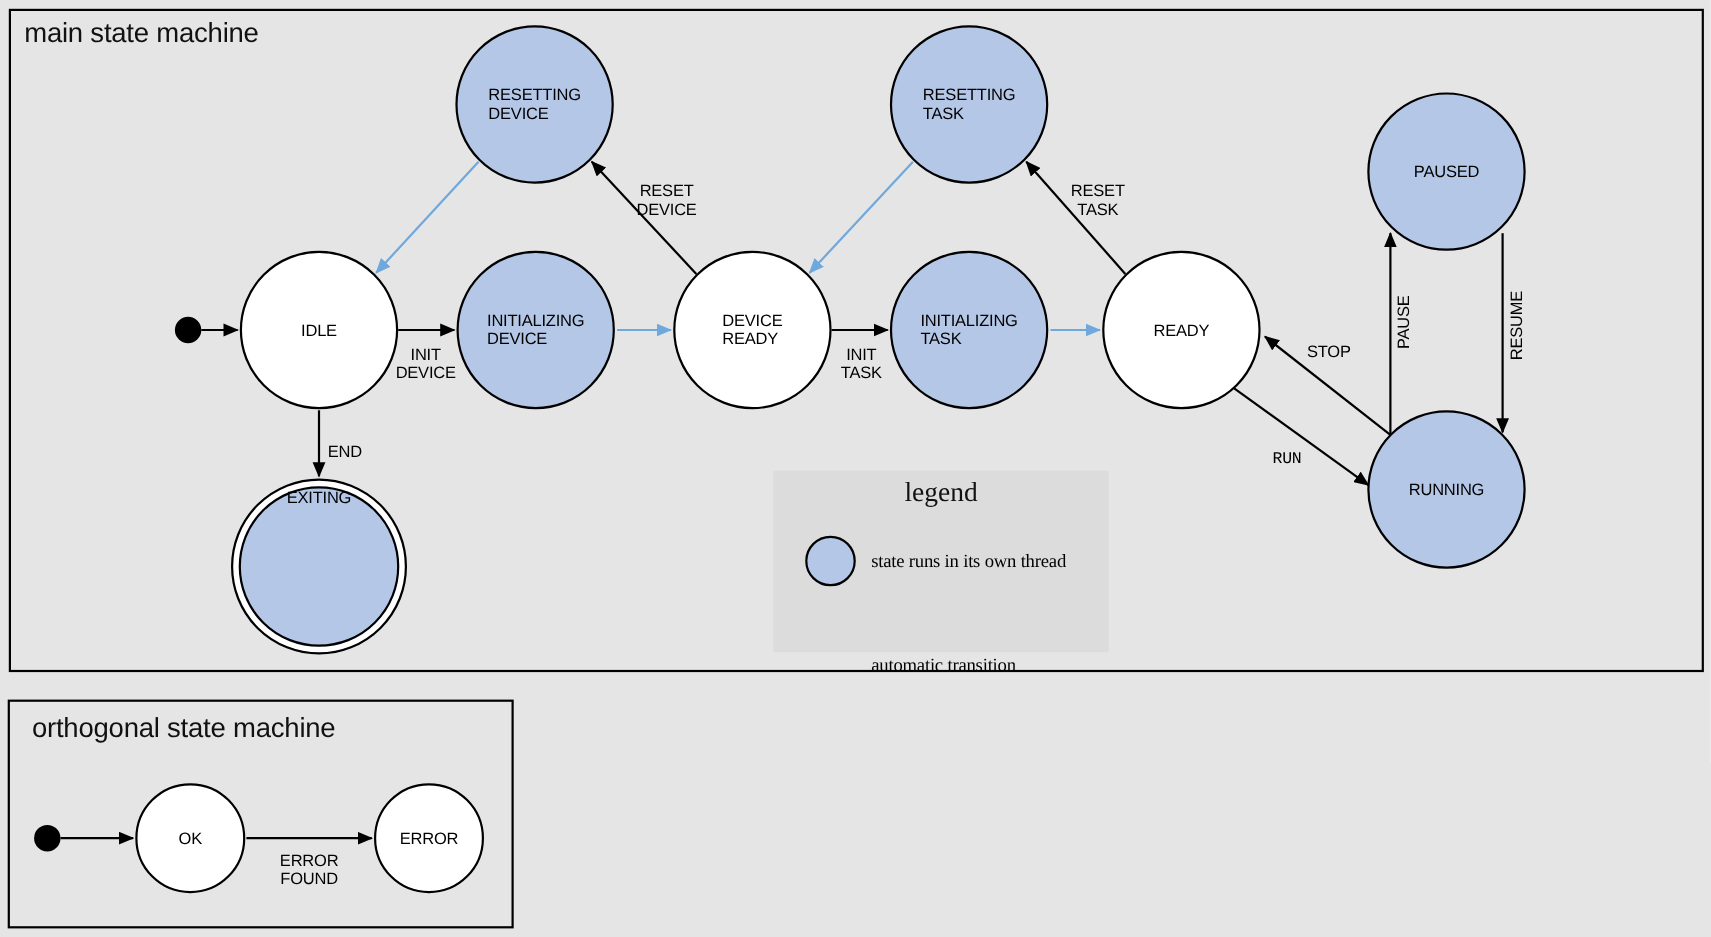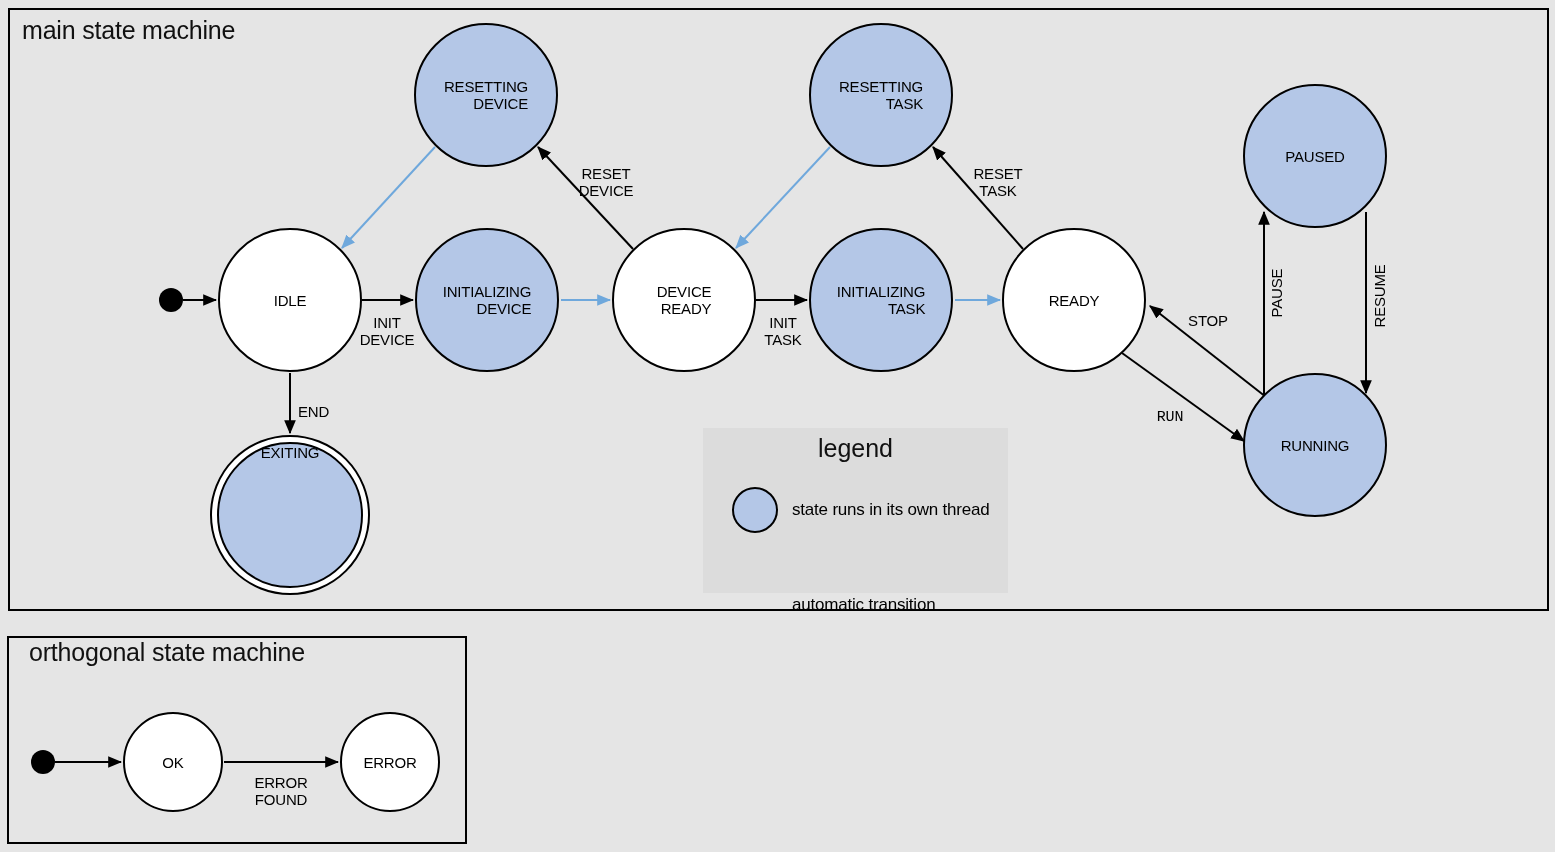--- a/index.html
+++ b/index.html
@@ -10,48 +10,48 @@
   }
   *{box-sizing:border-box;margin:0;padding:0;}
   body{background:#ffffff;font-family:"Liberation Sans",sans-serif;color:#000;}
   .canvas{position:relative;width:1555px;height:852px;background:#e5e5e5;overflow:hidden;}
   .frame{position:absolute;border:2px solid var(--line);background:transparent;}
   .frame-title{position:absolute;font-size:25px;letter-spacing:-0.2px;color:#111;white-space:nowrap;}
   svg.edges{position:absolute;left:0;top:0;pointer-events:none;}
   .edge{stroke:var(--line);stroke-width:2;fill:none;}
   .edge.auto{stroke:var(--auto-arrow);}
   .state{position:absolute;border:2px solid var(--line);border-radius:50%;background:#fff;
-         display:flex;align-items:center;justify-content:center;text-align:right;
+         display:flex;align-items:center;justify-content:center;text-align:left;
          font-size:15px;line-height:17px;letter-spacing:-0.2px;white-space:pre-line;}
   .state.threaded{background:var(--state-fill);}
   .final-outer{position:absolute;border:2px solid var(--line);border-radius:50%;background:#fff;}
   .final-inner{position:absolute;left:5px;top:5px;width:146px;height:146px;border:2px solid var(--line);
                border-radius:50%;background:var(--state-fill);display:flex;align-items:flex-start;justify-content:center;
                font-size:15px;letter-spacing:-0.2px;}
   .dot{position:absolute;width:24px;height:24px;border-radius:50%;background:var(--line);}
   .tlabel{position:absolute;font-size:15px;line-height:17px;letter-spacing:-0.2px;text-align:center;
           white-space:pre-line;transform:translate(-50%,-50%);}
   .tlabel.rot{transform:translate(-50%,-50%) rotate(-90deg);white-space:nowrap;}
   .tlabel.left-align{text-align:left;transform:translate(0,-50%);}
-  .legend{position:absolute;left:703px;top:428px;width:305px;height:165px;background:var(--legend-bg);}
+  .legend{position:absolute;left:703px;top:428px;width:305px;height:165px;background:var(--legend-bg);font-family:Liberation Serif, serif;}
   .legend-title{position:absolute;left:0;top:6px;width:100%;text-align:center;font-size:25px;color:#111;}
   .legend-circle{position:absolute;left:29px;top:59px;width:46px;height:46px;border:2px solid var(--line);
                  border-radius:50%;background:var(--state-fill);}
   .legend-text{position:absolute;left:89px;font-size:17px;letter-spacing:-0.2px;transform:translateY(-50%);white-space:nowrap;}
 </style>
 </head>
 <body>
 
 <div class="canvas">
 
   <div class="frame" style="left:8px;top:8px;width:1541px;height:603px;">
     <div class="frame-title" style="left:12px;top:6px;">main state machine</div>
   </div>
   <div class="frame" style="left:7px;top:636px;width:460px;height:208px;">
-    <div class="frame-title" style="left:20px;top:0;">orthogonal state machine</div>
+    <div class="frame-title" style="left:20px;top:10px;">orthogonal state machine</div>
   </div>
 
   <svg class="edges" width="1555" height="852" viewBox="0 0 1555 852">
     <defs>
       <marker id="ah-black" markerUnits="userSpaceOnUse" markerWidth="14" markerHeight="12" viewBox="0 0 12 10" refX="11" refY="5" orient="auto">
         <path d="M0,0 L12,5 L0,10 Z" fill="#000000"></path>
       </marker>
       <marker id="ah-blue" markerUnits="userSpaceOnUse" markerWidth="14" markerHeight="12" viewBox="0 0 12 10" refX="11" refY="5" orient="auto">
         <path d="M0,0 L12,5 L0,10 Z" fill="#6fa8dc"></path>
       </marker>

